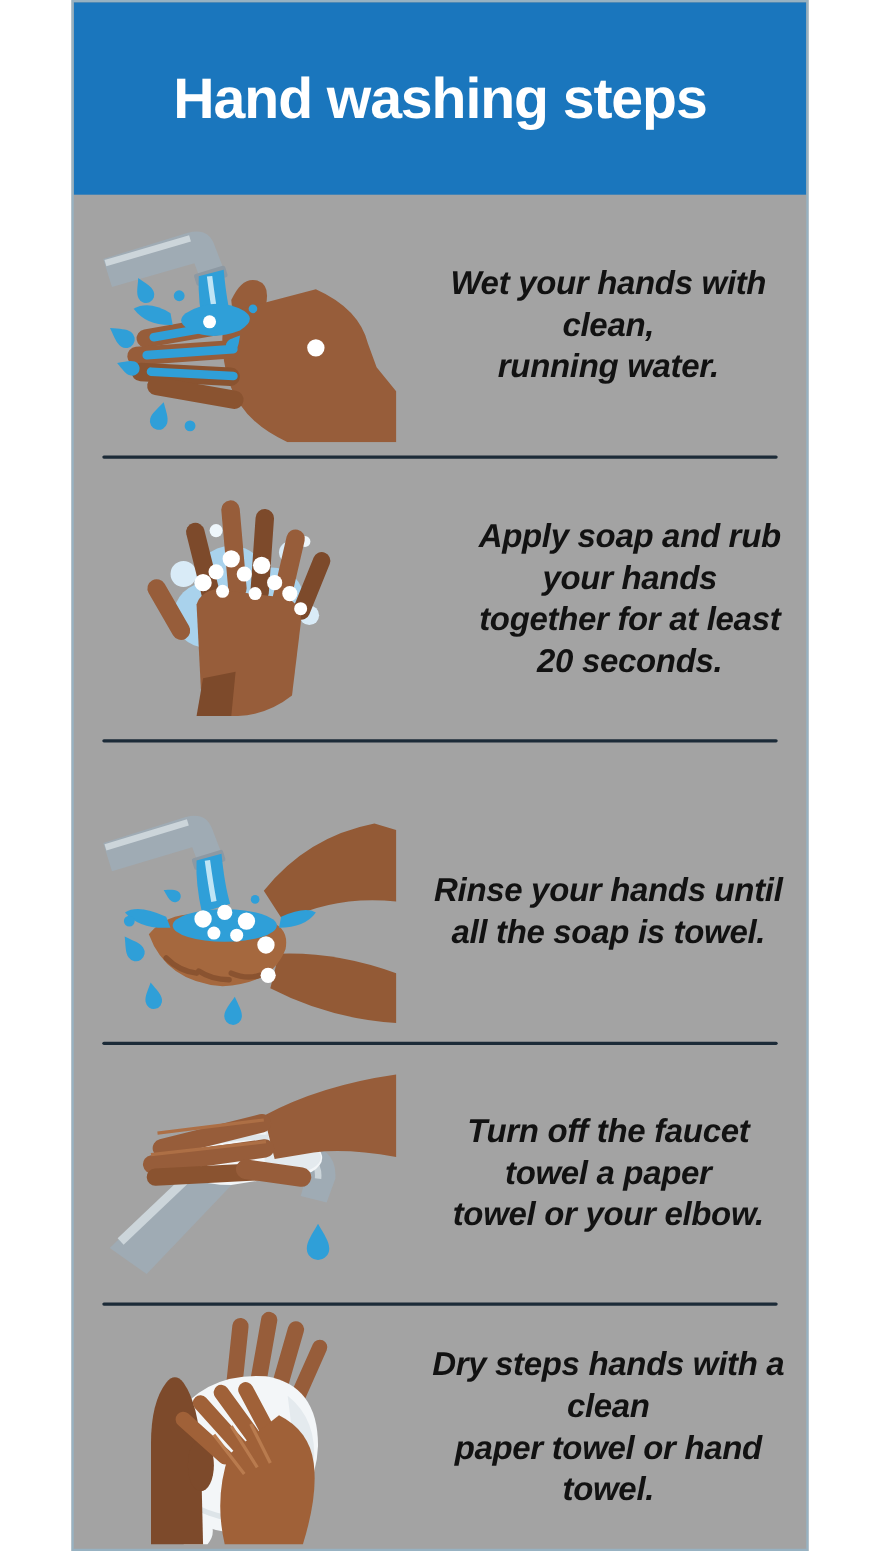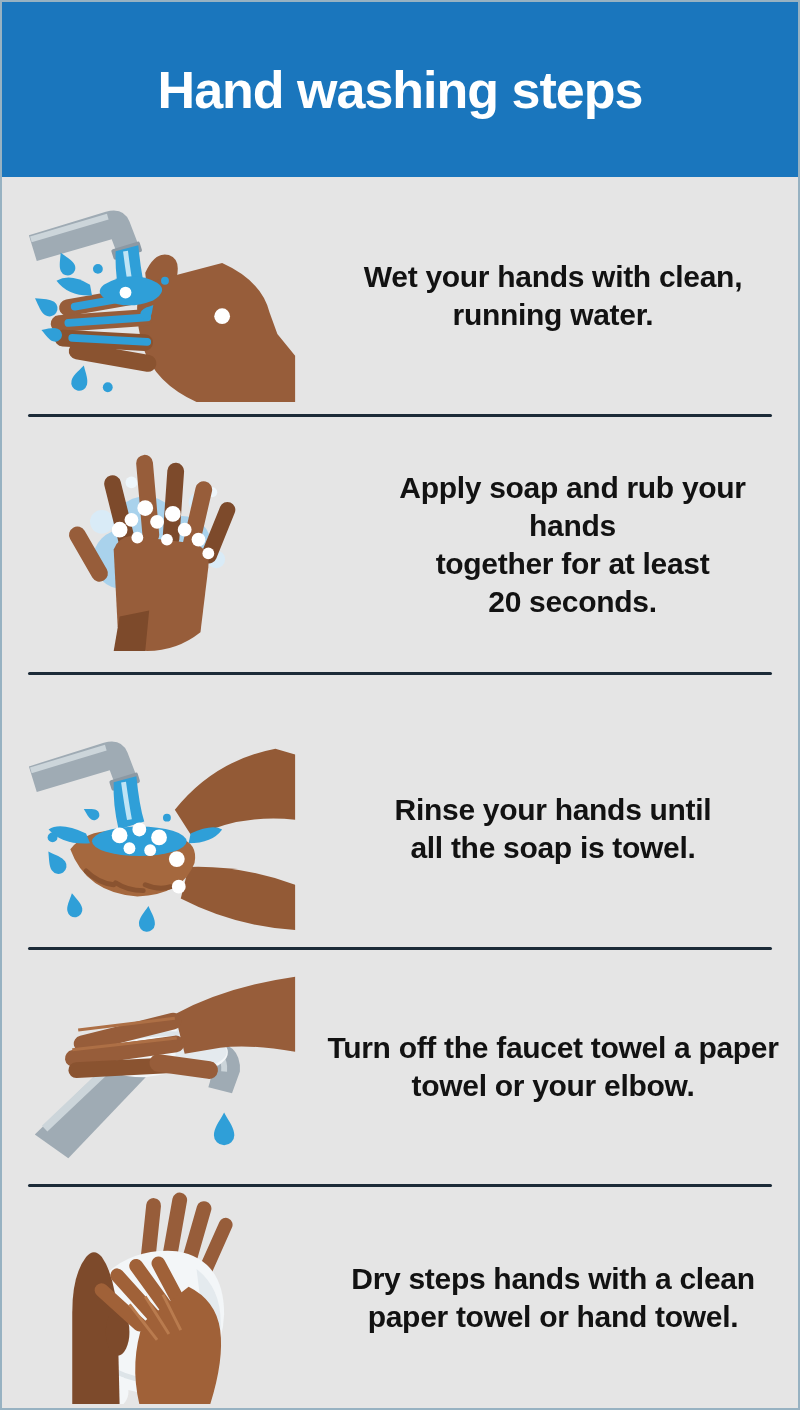--- a/index.html
+++ b/index.html
@@ -1,19 +1,19 @@
 <!DOCTYPE html>
 <html><head>
 <meta charset="utf-8">
 <style>
   html,body{margin:0;padding:0;background:#ffffff;}
   *{box-sizing:border-box;}
   .poster{
-    width:800px;height:1410px;margin:0 auto;
-    background:#e5e5e5;
+    width:670px;height:1410px;margin:0 auto;
+    background:#a3a3a3;
     border:2px solid #97b2c2;
     display:flex;flex-direction:column;
     font-family:"Liberation Sans", sans-serif;
     overflow:hidden;
   }
   .header{
     height:175px;flex:0 0 175px;
     background:#1a76bd;
     display:flex;align-items:center;justify-content:center;
   }
@@ -33,20 +33,21 @@
     flex:0 0 3px;height:3px;margin:0 26px;
     background:#1c2b38;border-radius:2px;
   }
   .icon-box{
     flex:0 0 320px;display:flex;align-items:center;justify-content:center;
   }
   .icon-box svg{width:272px;height:212px;}
   .text-box{
     flex:1 1 auto;display:flex;align-items:flex-start;justify-content:center;
     padding-right:14px;
+    font-style:italic;
   }
   .caption{
     margin:0;text-align:center;
     color:#121212;font-size:30px;font-weight:700;line-height:38px;
     letter-spacing:-0.3px;
   }
 </style>
 </head>
 <body>
 

